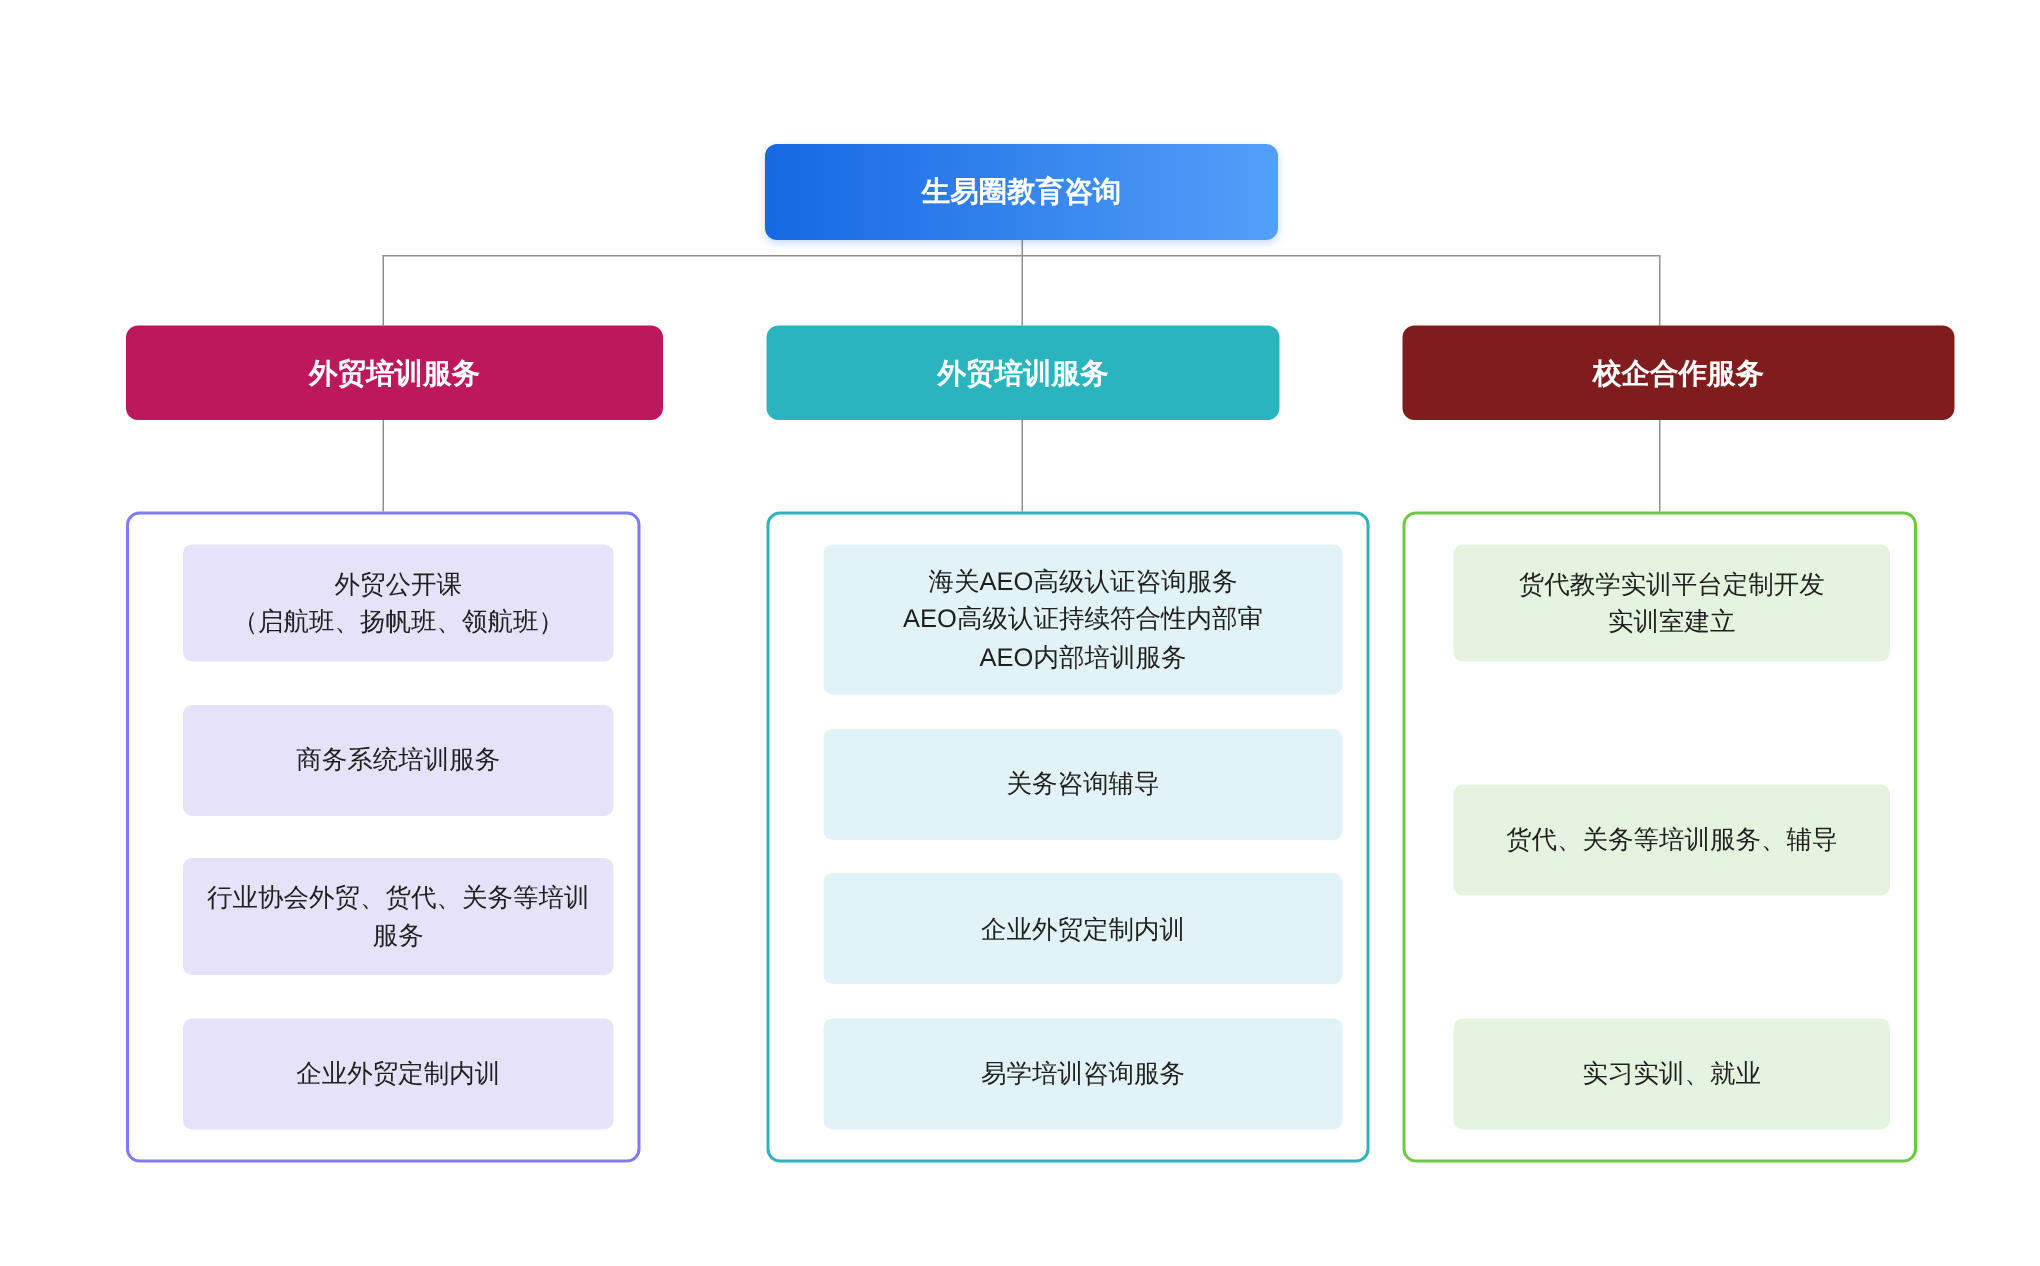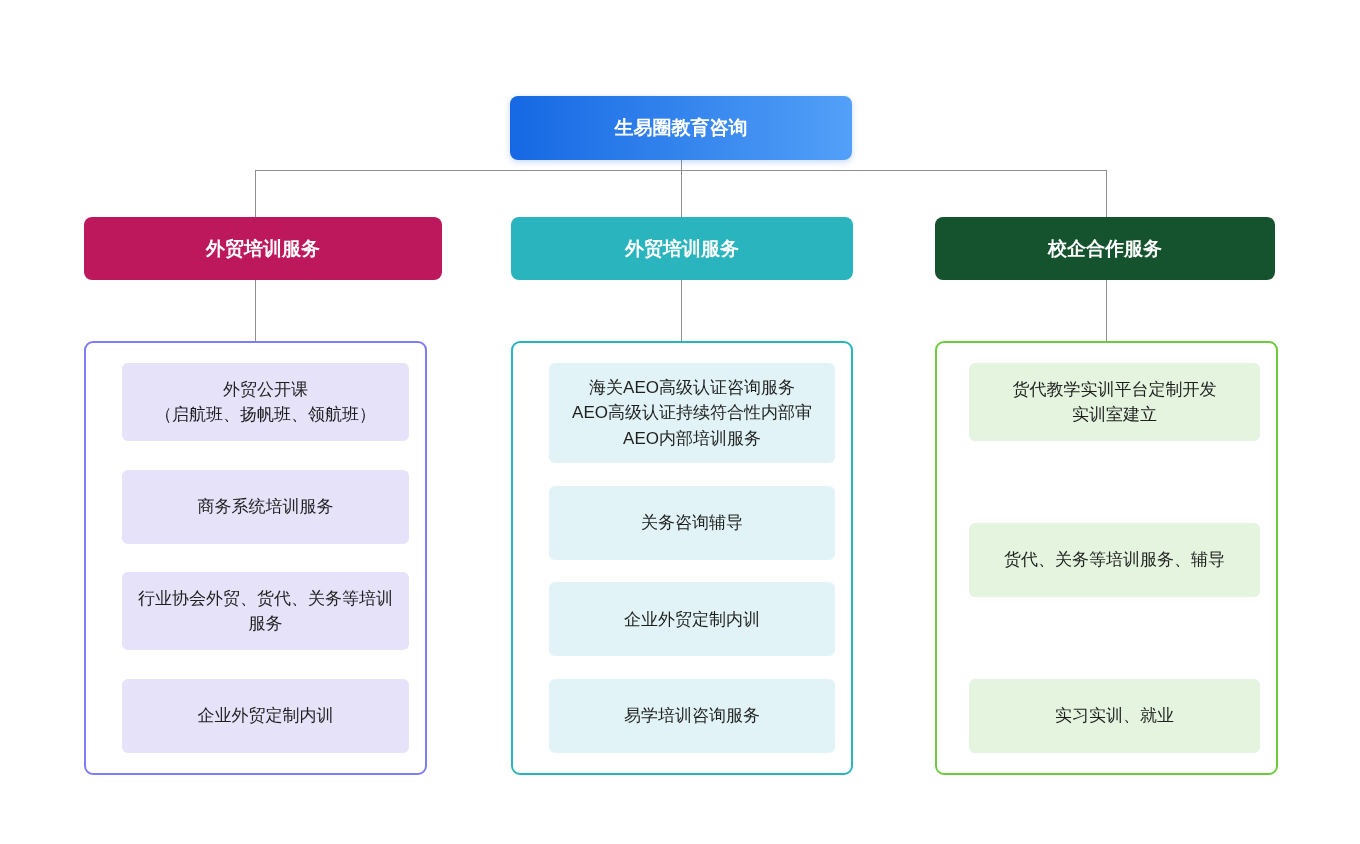--- a/index.html
+++ b/index.html
@@ -33,34 +33,34 @@
   
   .branch-header {
     position: absolute;
     top: 217px; height: 63px;
     border-radius: 8px;
     display: flex; align-items: center; justify-content: center;
     color: #ffffff; font-weight: bold; font-size: 19px;
   }
   .branch-header.purple { left: 84px;  width: 358px; background: #be185d; }
   .branch-header.teal   { left: 511px; width: 342px; background: #2ab4bd; }
-  .branch-header.green  { left: 935px; width: 340px; background: #14532d; }
+  .branch-header.green  { left: 935px; width: 368px; background: #7f1d1d; }
 
   
   .branch-panel {
     position: absolute;
     top: 341px; height: 434px;
     box-sizing: border-box;
     border-radius: 9px;
     background: #ffffff;
     padding: 20px 16px;
     display: flex; flex-direction: column; justify-content: space-between;
   }
   .branch-panel.purple { left: 84px;  width: 343px; border: 2px solid #7e7cf0; }
-  .branch-panel.teal   { left: 511px; width: 342px; border: 2px solid #2ab4bd; }
+  .branch-panel.teal   { left: 511px; width: 402px; border: 2px solid #2ab4bd; }
   .branch-panel.green  { left: 935px; width: 343px; border: 2px solid #6dca3f; padding-left: 12px; }
 
   
   .leaf {
     border-radius: 6px;
     display: flex; align-items: center; justify-content: center;
     text-align: center;
     padding: 8px 14px;
     box-sizing: border-box;
     font-size: 17px;

